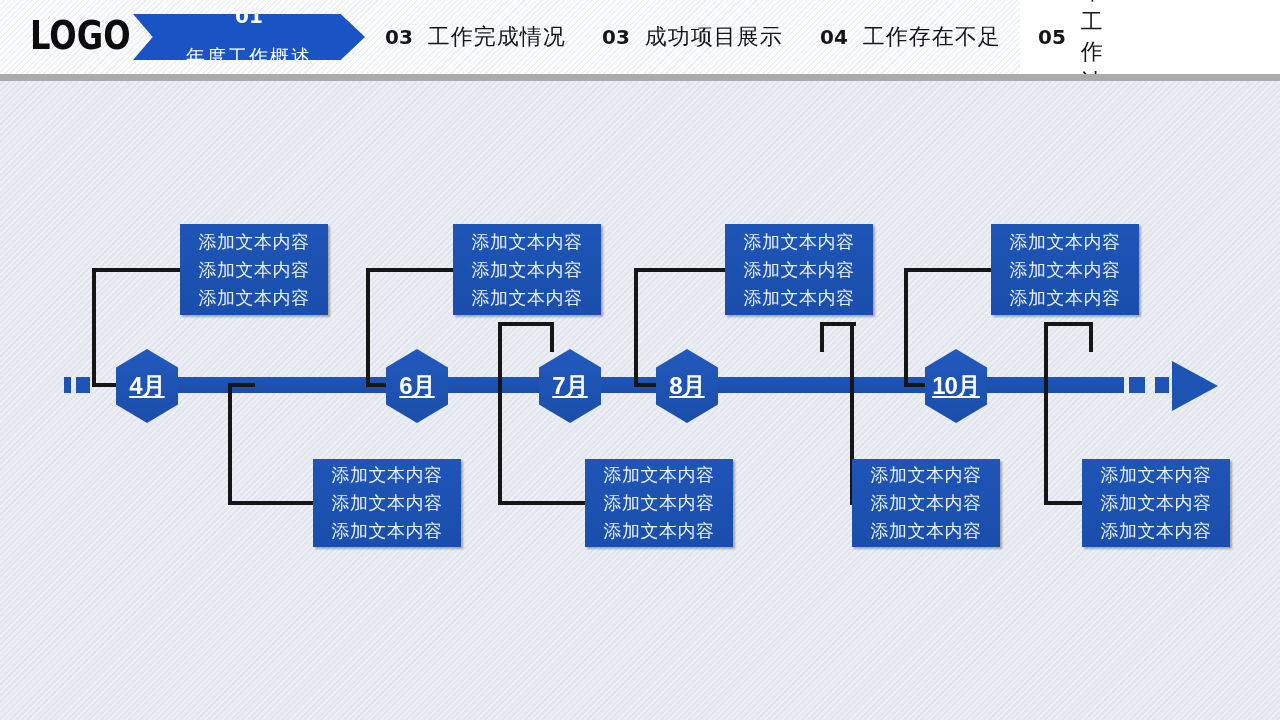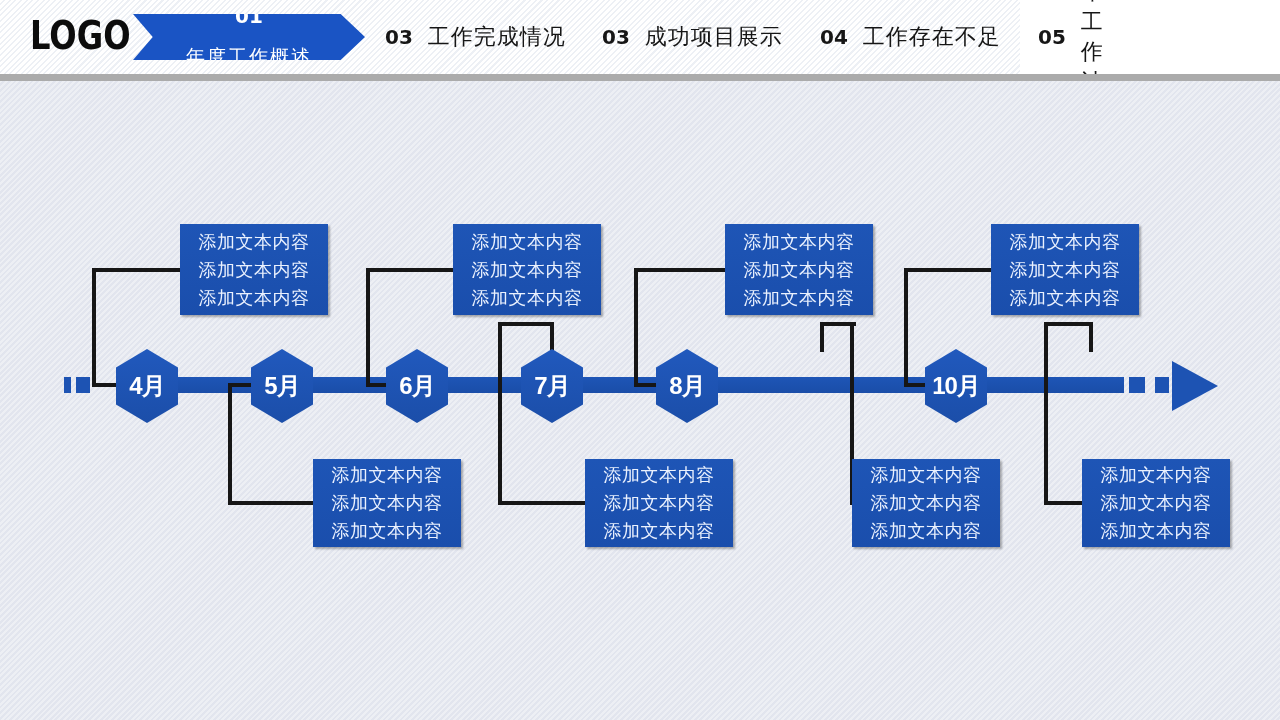--- a/index.html
+++ b/index.html
@@ -29,21 +29,21 @@
   .tl-bar{position:absolute;background:linear-gradient(180deg,#1e55b6,#1a4da8);}
   .tl-dash{position:absolute;background:#1d53b3;}
   .tl-arrow{position:absolute;background:#1d53b3;clip-path:polygon(0 0,100% 50%,0 100%);}
 
   .conn{position:absolute;background:#161616;}
 
   .hex{position:absolute;width:62px;height:74px;
        clip-path:polygon(50% 0%,100% 25%,100% 75%,50% 100%,0% 75%,0% 25%);
        background:linear-gradient(180deg,#2159bd 0%,#1b4ea9 100%);
        display:flex;align-items:center;justify-content:center;}
-  .hex span{color:#ffffff;font-weight:bold;font-size:24px;letter-spacing:-1px;white-space:nowrap;}
+  .hex span{color:#ffffff;font-weight:bold;font-size:24px;letter-spacing:-1px;white-space:nowrap;text-decoration:underline;}
 
   .tbox{position:absolute;width:148px;background:linear-gradient(180deg,#1e55b6,#1a4eac);
         box-shadow:2px 2px 2px rgba(0,0,0,.30);
         display:flex;flex-direction:column;align-items:center;justify-content:center;cursor:pointer;}
   .tbox p{margin:0;color:#eaf1fe;font-size:18px;line-height:28px;letter-spacing:.5px;white-space:nowrap;}
 </style>
 </head>
 <body>
 
 <div class="stage">
@@ -108,37 +108,34 @@
       <div class="conn" style="left: 1044px; top: 322px; width: 4px; height: 183px;"></div>
       <div class="conn" style="left: 1044px; top: 501px; width: 38px; height: 4px;"></div>
       <div class="hex" style="left: 116px; top: 349px;">
         <span>4月</span>
       </div>
       <div class="tbox" style="left: 180px; top: 224px; width: 148px; height: 91px;">
         <p>添加文本内容</p>
         <p>添加文本内容</p>
         <p>添加文本内容</p>
       </div>
-      <div class="hex" style="left: 251px; top: 349px;">
-        <span>5月</span>
-      </div>
       <div class="tbox" style="left: 313px; top: 459px; width: 148px; height: 88px;">
         <p>添加文本内容</p>
         <p>添加文本内容</p>
         <p>添加文本内容</p>
       </div>
       <div class="hex" style="left: 386px; top: 349px;">
         <span>6月</span>
       </div>
       <div class="tbox" style="left: 453px; top: 224px; width: 148px; height: 91px;">
         <p>添加文本内容</p>
         <p>添加文本内容</p>
         <p>添加文本内容</p>
       </div>
-      <div class="hex" style="left: 521px; top: 349px; align-items: center;">
+      <div class="hex" style="left: 539px; top: 349px; align-items: center;">
         <span>7月</span>
       </div>
       <div class="tbox" style="left: 585px; top: 459px; width: 148px; height: 88px;">
         <p>添加文本内容</p>
         <p>添加文本内容</p>
         <p>添加文本内容</p>
       </div>
       <div class="hex" style="left: 656px; top: 349px;">
         <span>8月</span>
       </div>

